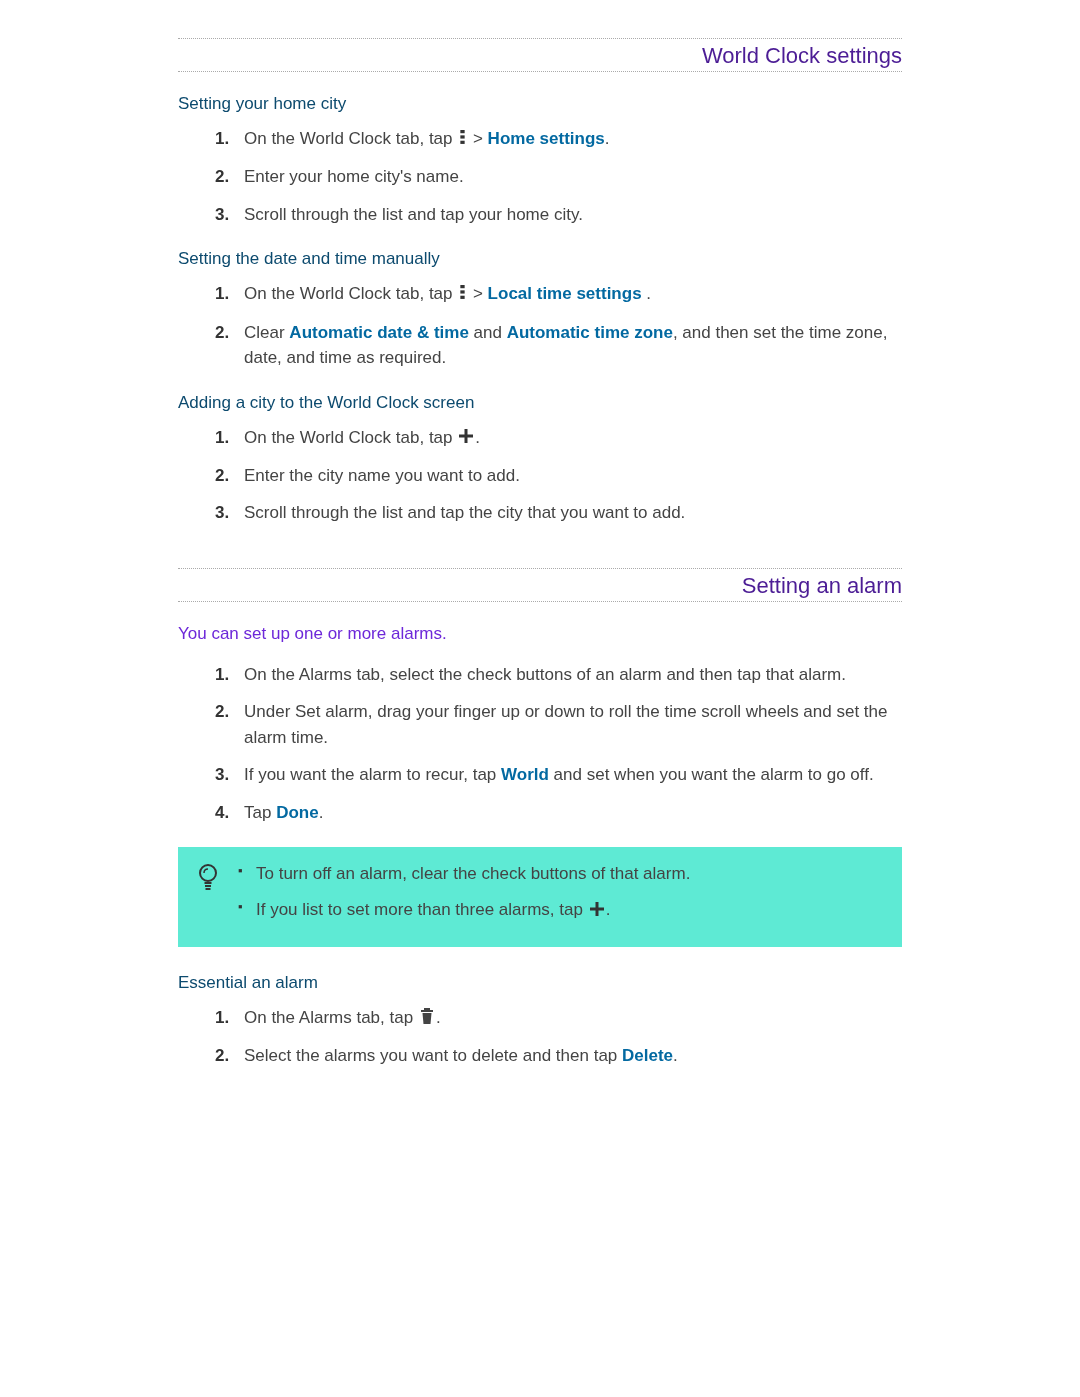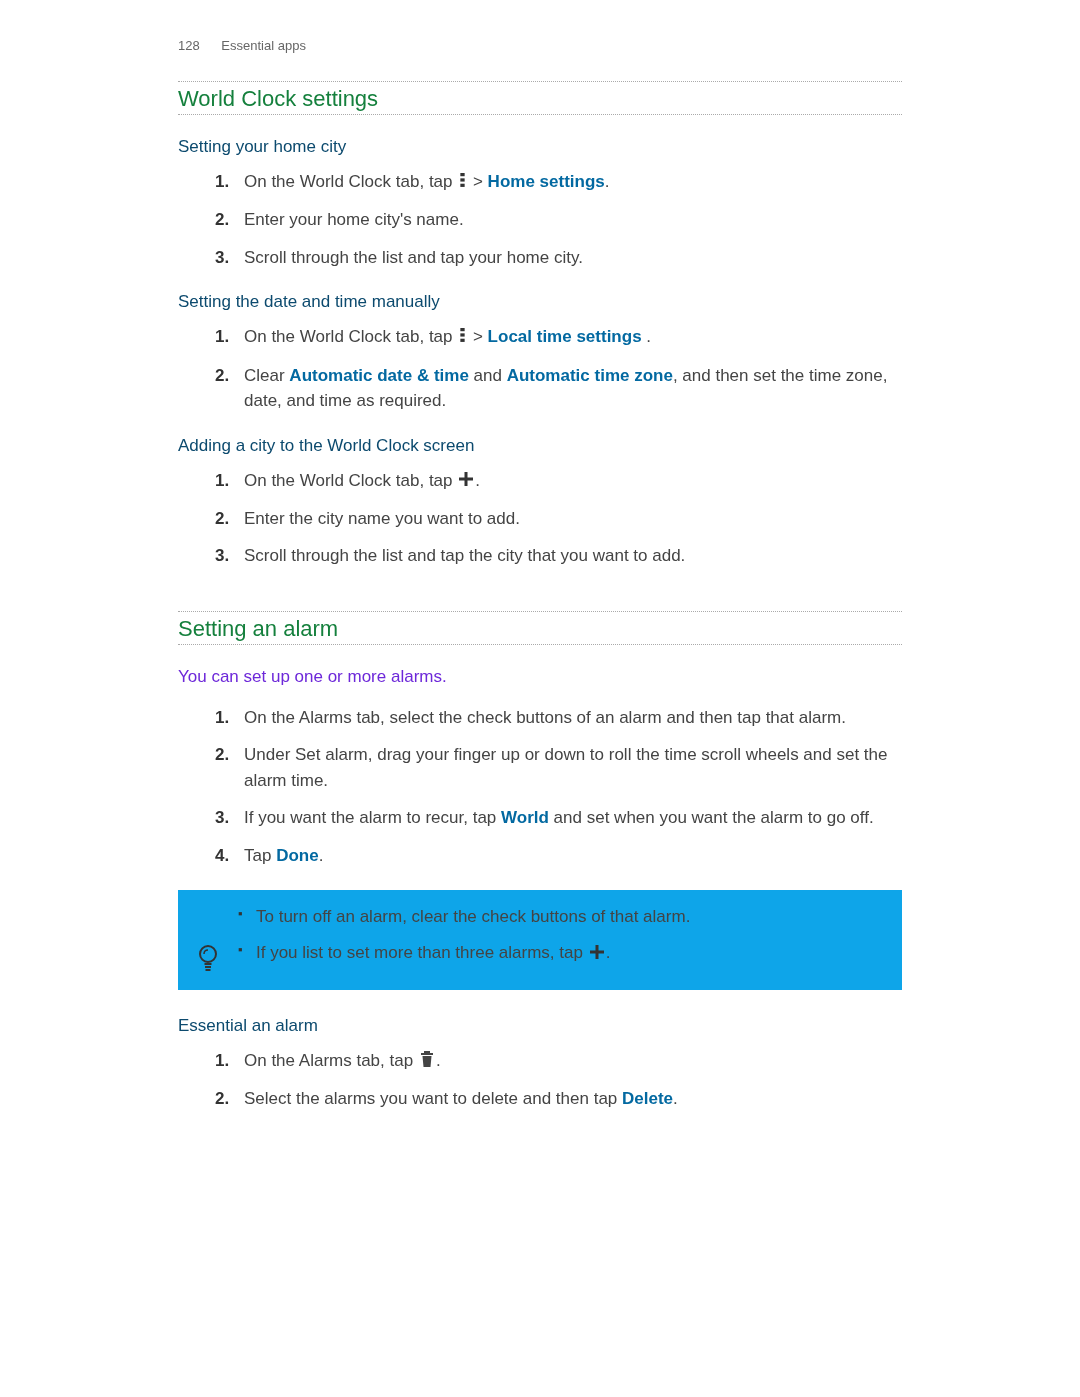--- a/index.html
+++ b/index.html
@@ -18,27 +18,28 @@
   .header {
     font-size: 13px;
     color: #666;
     margin-bottom: 28px;
     font-weight: 400;
   }
   .header .pagenum {
     margin-right: 18px;
   }
   .section-title {
-    color: #15803d;
+    color: #4c1d95;
     font-size: 22px;
     font-weight: 400;
     border-top: 1px dotted #aaa;
     border-bottom: 1px dotted #aaa;
     padding: 4px 0 2px 0;
     margin-bottom: 22px;
+    text-align: right;
   }
   .subheading {
     font-size: 17px;
     color: #0c4a6e;
     font-weight: 400;
     margin-bottom: 12px;
   }
   .body-text {
     font-size: 17px;
     color: #6d28d9;
@@ -65,25 +66,25 @@
   .bold {
     font-weight: 600;
     color: #0369a1;
   }
   .icon-inline {
     display: inline-block;
     vertical-align: middle;
     margin: 0 2px;
   }
   .tip-box {
-    background: #0ea5e9;
+    background: #5eead4;
     padding: 14px 18px 14px 18px;
     margin: 8px 0 26px 0;
     display: flex;
-    align-items: flex-end;
+    align-items: flex-start;
   }
   .tip-icon {
     flex: 0 0 34px;
     margin-right: 8px;
     margin-top: 2px;
   }
   .tip-content {
     flex: 1;
   }
   .tip-content ul {
@@ -108,24 +109,20 @@
   }
   .section-gap {
     height: 20px;
   }
 </style>
 </head>
 <body>
 
 <div class="page">
 
-  <div class="header">
-    <span class="pagenum">128</span>
-    <span>Essential apps</span>
-  </div>
 
   <div class="section-title">World Clock settings</div>
 
   <div class="subheading">Setting your home city</div>
   <ol>
     <li>
       <span>On the World Clock tab, tap </span><span class="icon-inline"><svg width="7" height="15" viewBox="0 0 6 14">
             <rect x="1" y="0" width="4" height="3" fill="#333"></rect>
             <rect x="1" y="5" width="4" height="3" fill="#333"></rect>
             <rect x="1" y="10" width="4" height="3" fill="#333"></rect>

